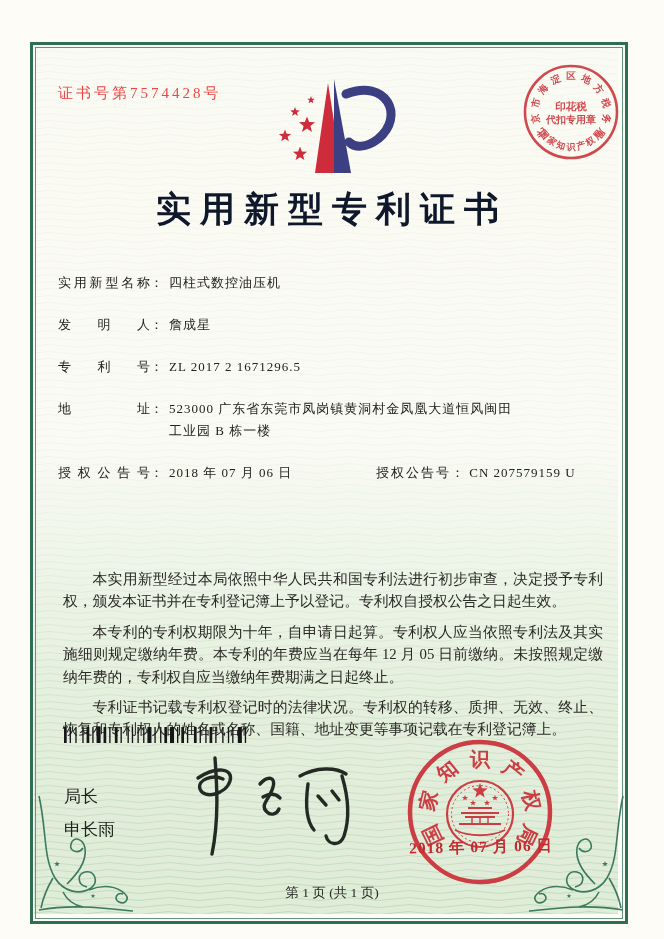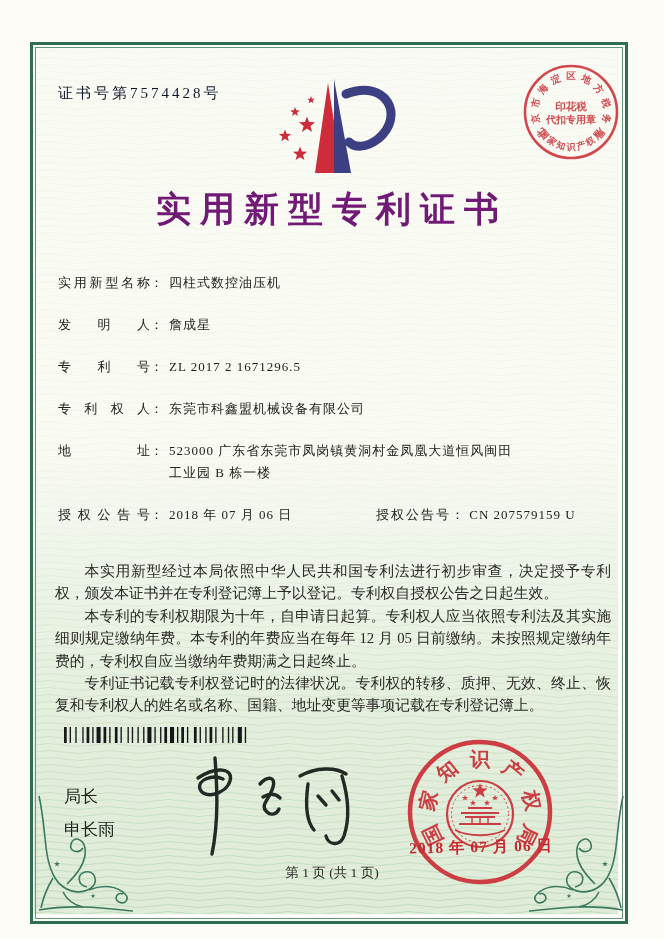--- a/index.html
+++ b/index.html
@@ -23,56 +23,56 @@
       rgba(240,246,236,0.25) 0%,
       rgba(238,245,233,0.15) 45%,
       rgba(231,241,226,0.75) 62%,
       rgba(226,238,219,0.95) 78%,
       rgba(223,236,216,1) 100%);
   }
   .waves { position:absolute; left:34px; top:46px; z-index:0; }
   .corner { position:absolute; z-index:2; }
   .cert-no {
     position:absolute; left:58px; top:84px; z-index:3;
-    font-size:15px; letter-spacing:3px; color:#0f172a;
+    font-size:15px; letter-spacing:3px; color:#ef4444;
   }
   .logo { position:absolute; left:258px; top:76px; z-index:3; }
   .tax-stamp { position:absolute; left:515px; top:56px; z-index:4; opacity:0.88; }
   .title {
     position:absolute; left:0; top:186px; width:664px; z-index:3;
     text-align:center; font-size:35px; font-weight:bold; letter-spacing:9px;
-    color:#701a75; margin:0;
+    color:#0f172a; margin:0;
   }
   .fields { position:absolute; left:58px; top:272px; width:552px; z-index:3; font-size:13px; }
   .frow { position:relative; line-height:22px; margin-bottom:20px; white-space:nowrap; }
   .frow.addr { white-space:normal; }
   .flabel {
     display:inline-block; width:92px; text-align:justify; text-align-last:justify;
     vertical-align:top;
   }
   .fcolon { display:inline-block; vertical-align:top; margin-right:6px; }
   .fvalue { display:inline-block; vertical-align:top; letter-spacing:1px; white-space:pre-line; max-width:430px; }
   .grant-row { position:relative; margin-top:12px; line-height:22px; white-space:nowrap; }
   .grant-right { position:absolute; left:318px; top:0; letter-spacing:1px; }
   .grant-right .glabel { letter-spacing:2px; }
   .paras {
     position:absolute; left:55px; top:560px; width:556px; z-index:3;
     font-size:14.8px; line-height:22.4px; text-align:justify; color:#2a2925;
   }
-  .paras p { margin:0; text-indent:2em; }
+  .paras p { margin:8px; text-indent:2em; }
   .barcode { position:absolute; left:64px; top:727px; z-index:3; }
   .signer { position:absolute; left:64px; top:780px; z-index:3; font-size:17px; line-height:33px; color:#20241f; }
   .signature { position:absolute; left:160px; top:748px; z-index:3; }
   .seal { position:absolute; left:395px; top:727px; z-index:3; opacity:0.93; }
   .seal-date {
     position:absolute; left:396px; top:837px; width:170px; z-index:4;
     text-align:center; color:#c32b30; font-size:15.5px; font-weight:600;
     letter-spacing:1px; transform:rotate(-1.2deg);
   }
-  .footer { position:absolute; left:0; top:864px; width:664px; z-index:3; text-align:center; font-size:13.5px; color:#2a2925; }
+  .footer { position:absolute; left:0; top:884px; width:664px; z-index:3; text-align:center; font-size:13.5px; color:#2a2925; }
   svg text { font-family:"Liberation Serif","DejaVu Serif",serif; }
 </style>
 </head>
 <body>
 
 <div class="page">
 
   <div class="tint"></div>
   <svg id="waves" class="waves" width="584" height="868">
       <path d="M0 6 q 15 -3 30 0 t 30 0 q 15 -3 30 0 t 30 0 q 15 -3 30 0 t 30 0 q 15 -3 30 0 t 30 0 q 15 -3 30 0 t 30 0 q 15 -3 30 0 t 30 0 q 15 -3 30 0 t 30 0 q 15 -3 30 0 t 30 0 q 15 -3 30 0 t 30 0 q 15 -3 30 0 t 30 0" fill="none" stroke="#b7d5b1" stroke-width="1" opacity="0.12"></path>
@@ -269,23 +269,20 @@
   <div class="fields">
     <div class="frow">
       <span class="flabel">实用新型名称</span><span class="fcolon">：</span><span class="fvalue">四柱式数控油压机</span>
     </div>
     <div class="frow">
       <span class="flabel">发明人</span><span class="fcolon">：</span><span class="fvalue">詹成星</span>
     </div>
     <div class="frow">
       <span class="flabel">专利号</span><span class="fcolon">：</span><span class="fvalue">ZL 2017 2 1671296.5</span>
     </div>
-    <div class="frow">
-      <span class="flabel">专利权人</span><span class="fcolon">：</span><span class="fvalue">东莞市科鑫盟机械设备有限公司</span>
-    </div>
     <div class="frow addr">
       <span class="flabel">地址</span><span class="fcolon">：</span><span class="fvalue">523000 广东省东莞市凤岗镇黄洞村金凤凰大道恒风闽田
 工业园 B 栋一楼</span>
     </div>
     <div class="grant-row">
       <span class="flabel">授权公告号</span><span class="fcolon">：</span><span class="fvalue">2018 年 07 月 06 日</span>
       <span class="grant-right"><span class="glabel">授权公告号</span><span>：</span> <span>CN 207579159 U</span></span>
     </div>
   </div>
 

